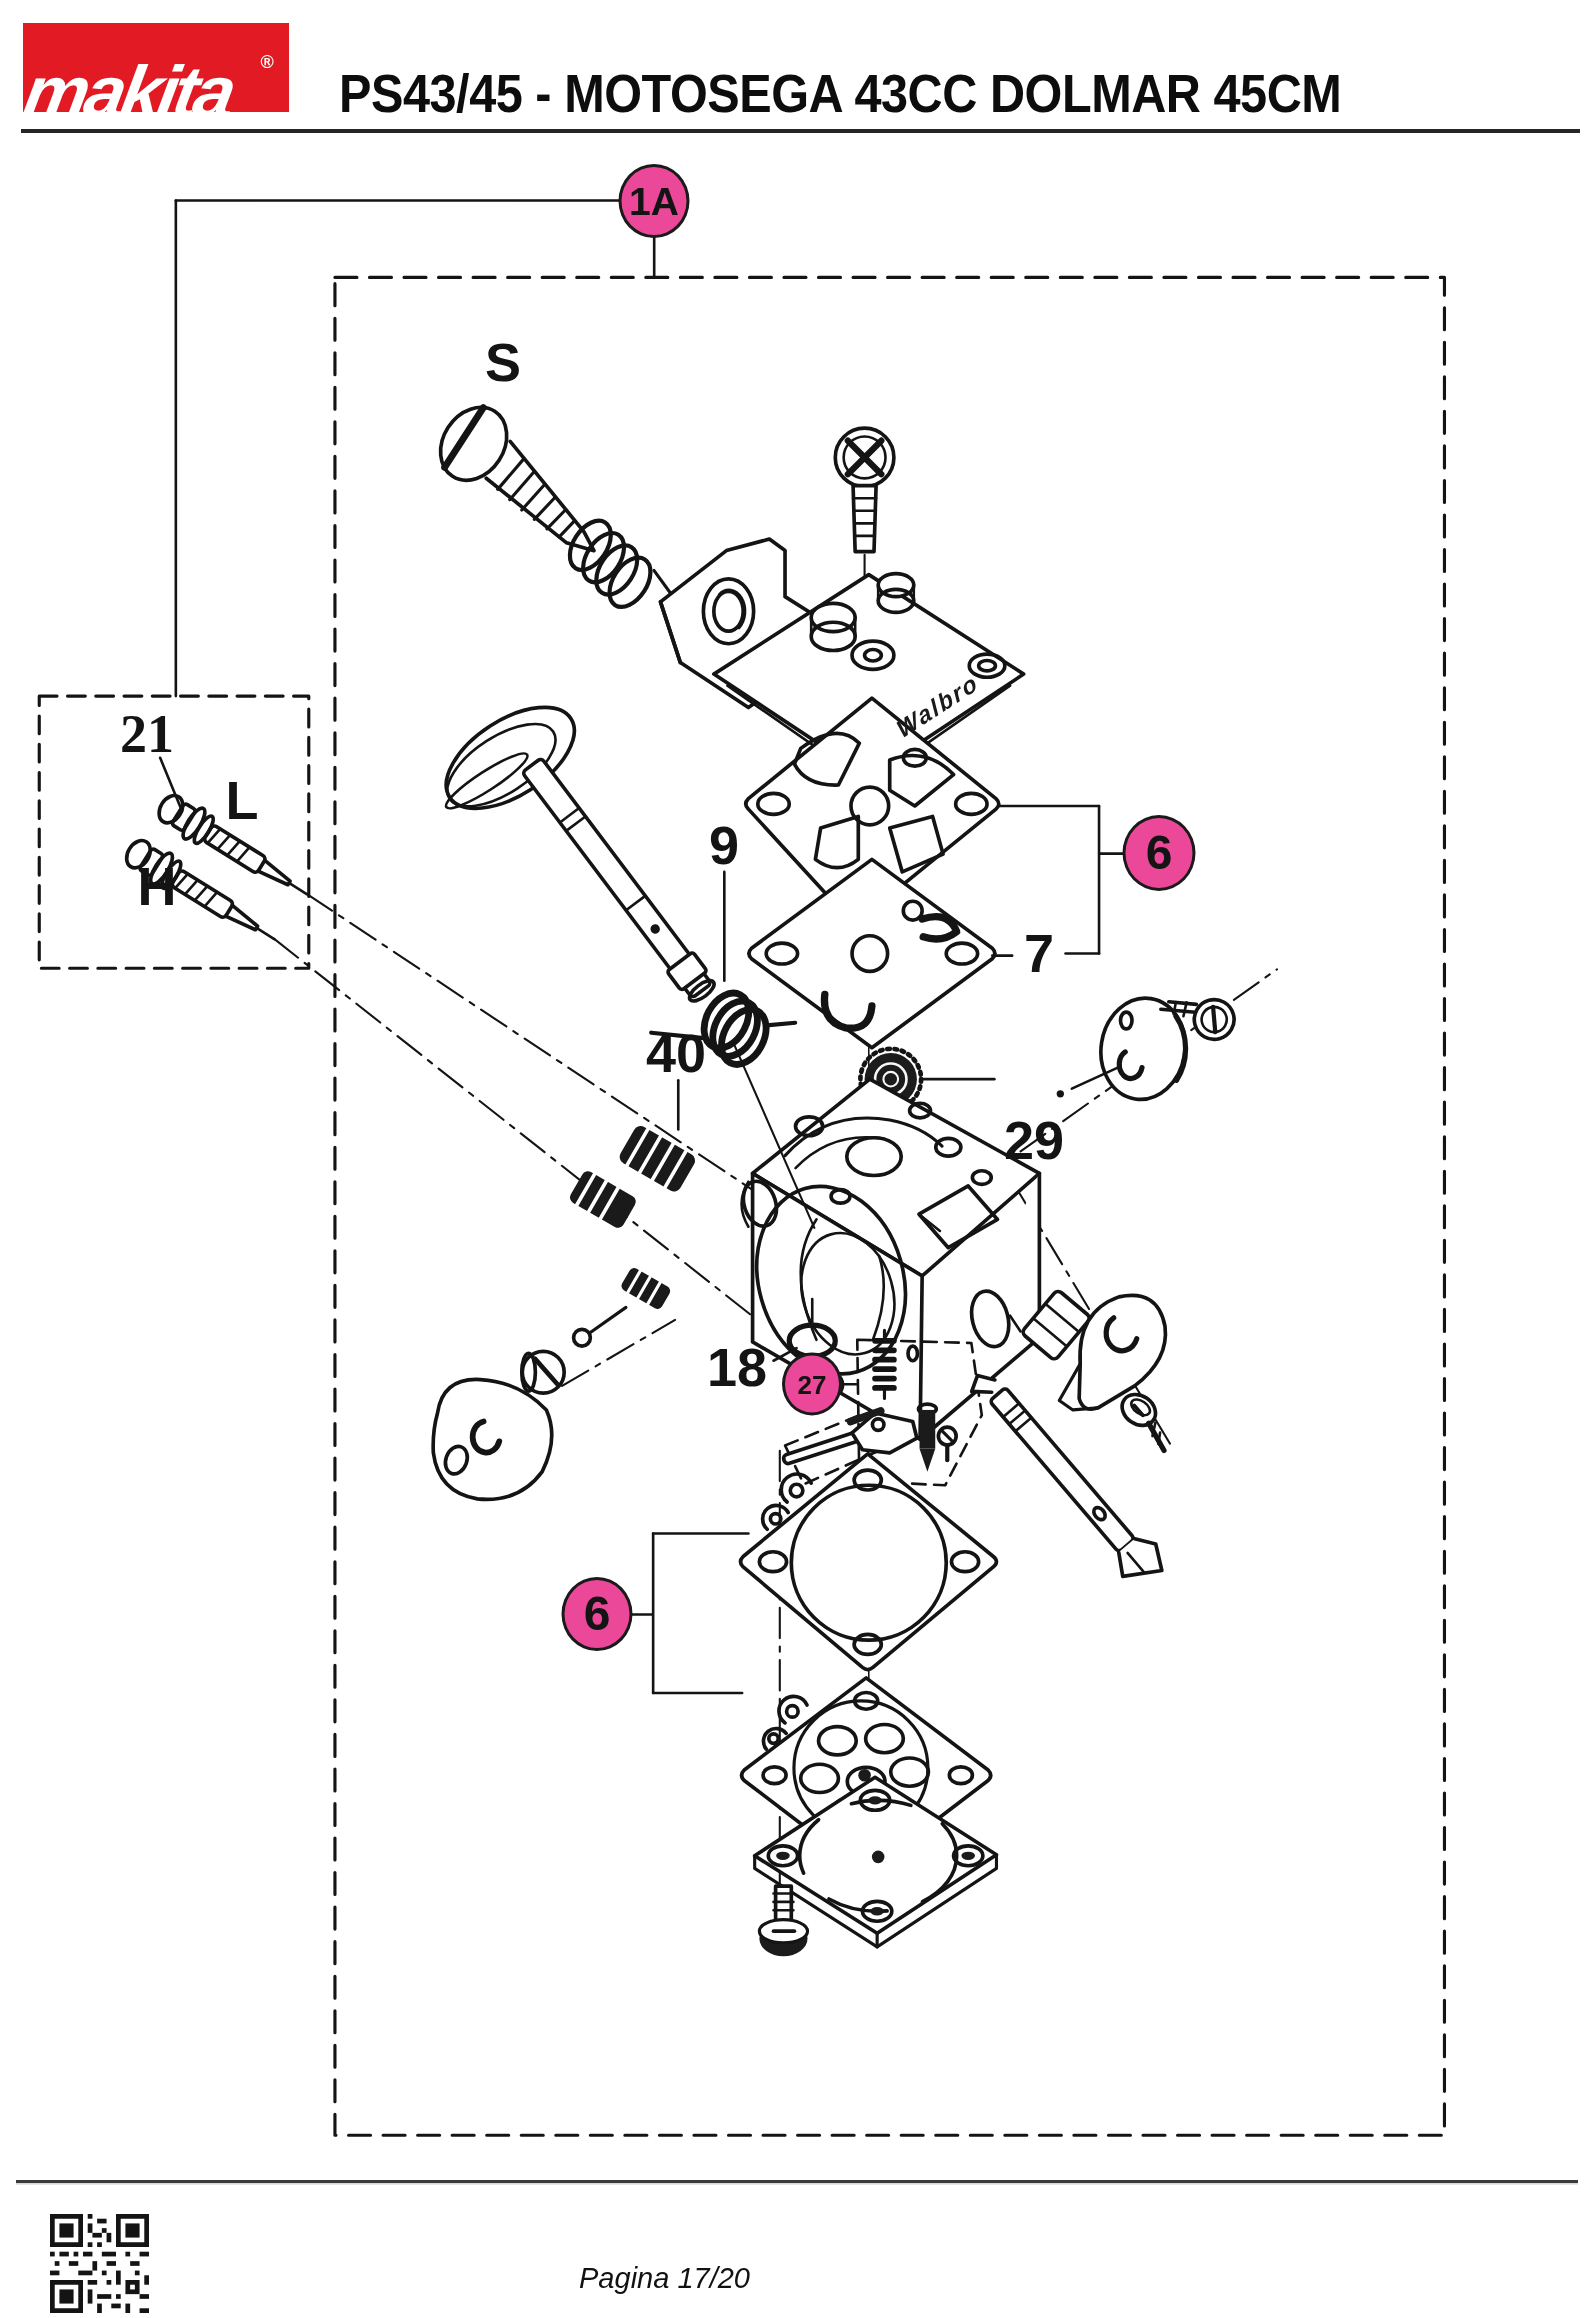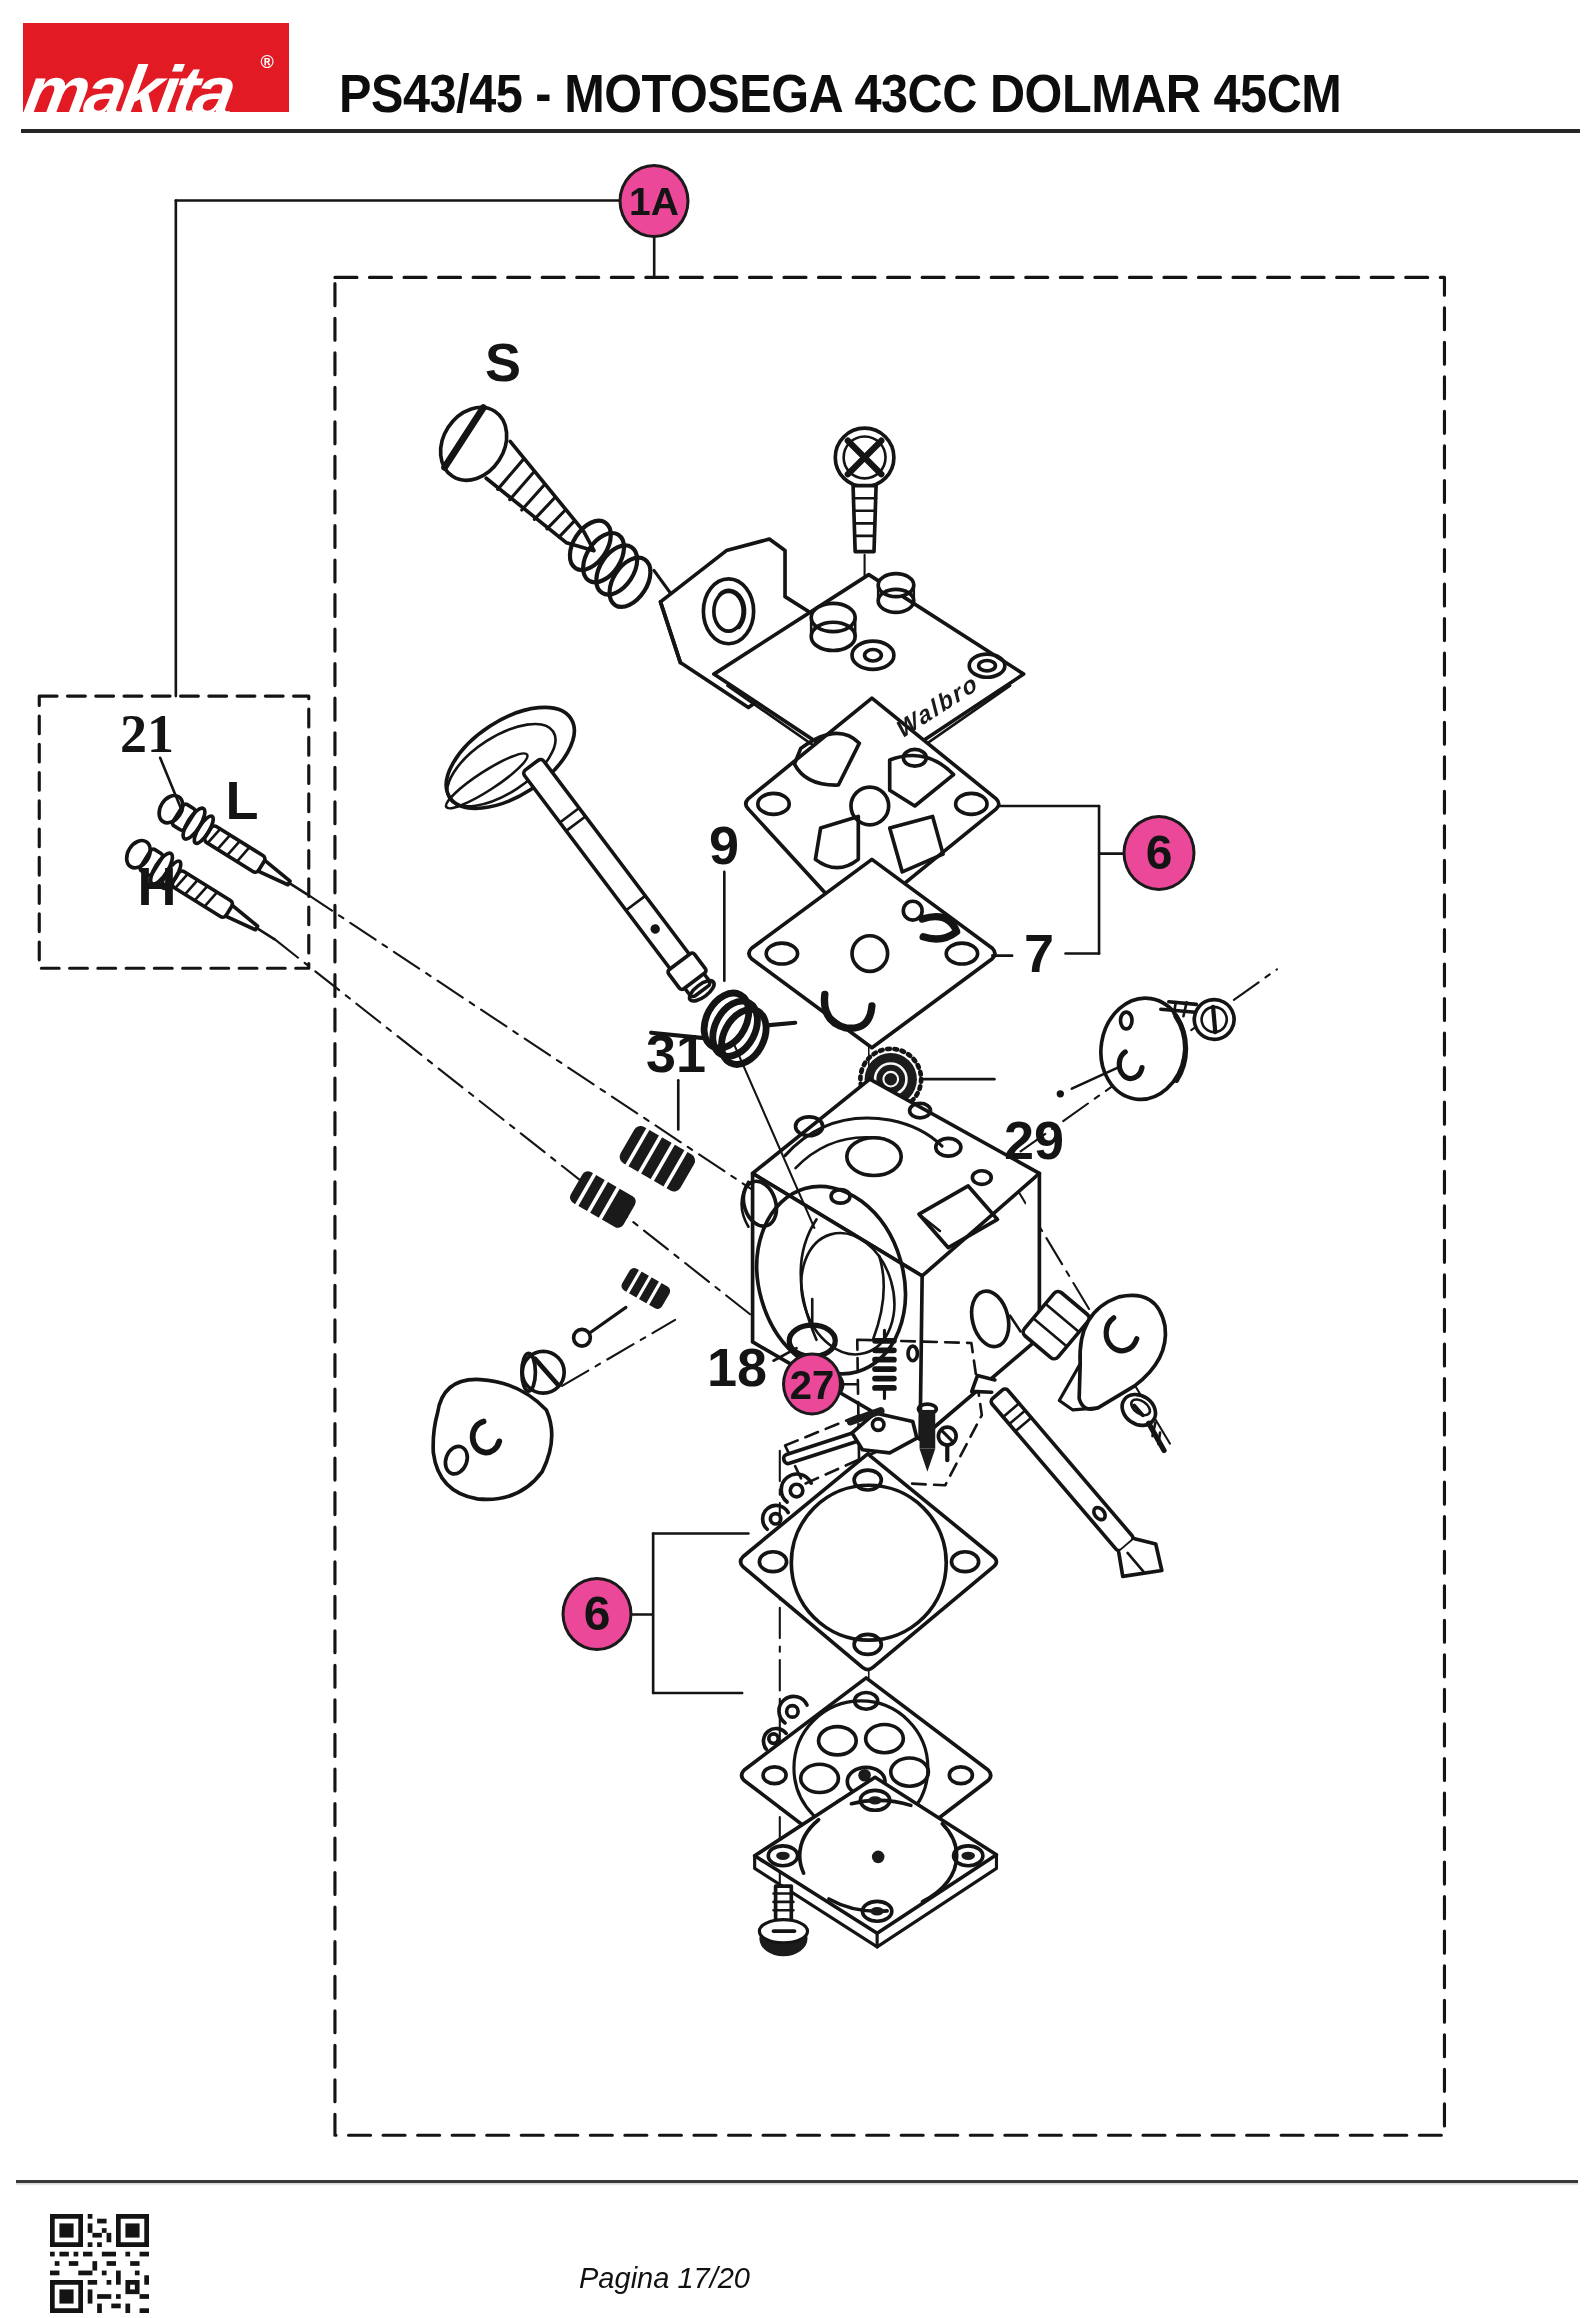--- a/index.html
+++ b/index.html
@@ -26,21 +26,21 @@
     font-size:54px;font-weight:bold;color:#141414;transform:translate(-50%,-50%);
     white-space:nowrap;line-height:1;
   }
   .circle-callout{
     border:3.7px solid #1a1a1a;border-radius:50%;background:#ec4899;
     display:flex;align-items:center;justify-content:center;
     font-weight:bold;color:#141414;transform:translate(-50%,-50%);line-height:1;
   }
   .c-1a{left:654px;top:201px;width:65px;height:68px;font-size:39px;}
   .c-6a{left:1159px;top:853px;width:67px;height:70px;font-size:48px;}
-  .c-27{left:812px;top:1384px;width:54px;height:57px;font-size:40px;}
+  .c-27{left:812px;top:1384px;width:54px;height:57px;font-size:26px;}
   .c-6b{left:597px;top:1614px;width:65px;height:68px;font-size:48px;}
   .walbro{
     left:891px;top:692px;font-size:24px;font-weight:bold;font-style:italic;
     letter-spacing:2.1px;color:#1a1a1a;transform:rotate(-33deg) skewX(-8deg);
   }
   
   .page-number{
     left:0;top:2262px;width:1329px;text-align:center;font-size:29px;
     font-style:italic;color:#111111;
   }
@@ -396,21 +396,21 @@
 </svg>
 
 <div class="abs circle-callout c-1a">
     <span>1A</span>
   </div>
 <div class="abs lbl" style="left:503px;top:362px;">S</div>
 <div class="abs lbl" style="left:147px;top:734px;font-family:Liberation Serif, serif;">21</div>
 <div class="abs lbl" style="left:242px;top:800px;">L</div>
 <div class="abs lbl" style="left:157px;top:886px;">H</div>
 <div class="abs lbl" style="left:724px;top:845px;">9</div>
-<div class="abs lbl" style="left:676px;top:1053px;">31</div>
+<div class="abs lbl" style="left:676px;top:1053px;">40</div>
 <div class="abs circle-callout c-6a">
     <span>6</span>
   </div>
 <div class="abs lbl" style="left:1039px;top:953px;">7</div>
 <div class="abs lbl" style="left:1034px;top:1140px;text-align:right;">29</div>
 <div class="abs lbl" style="left:737px;top:1367px;">18</div>
 <div class="abs circle-callout c-27">
     <span>27</span>
   </div>
 <div class="abs circle-callout c-6b">

